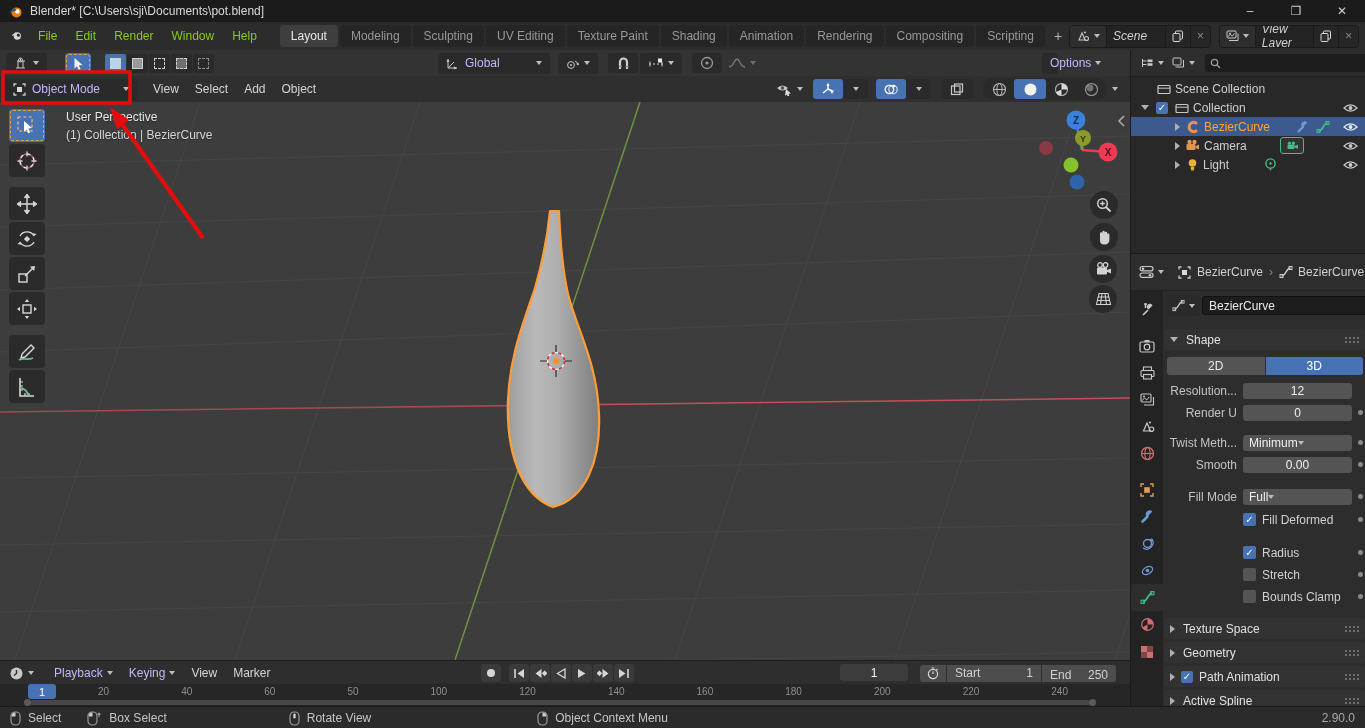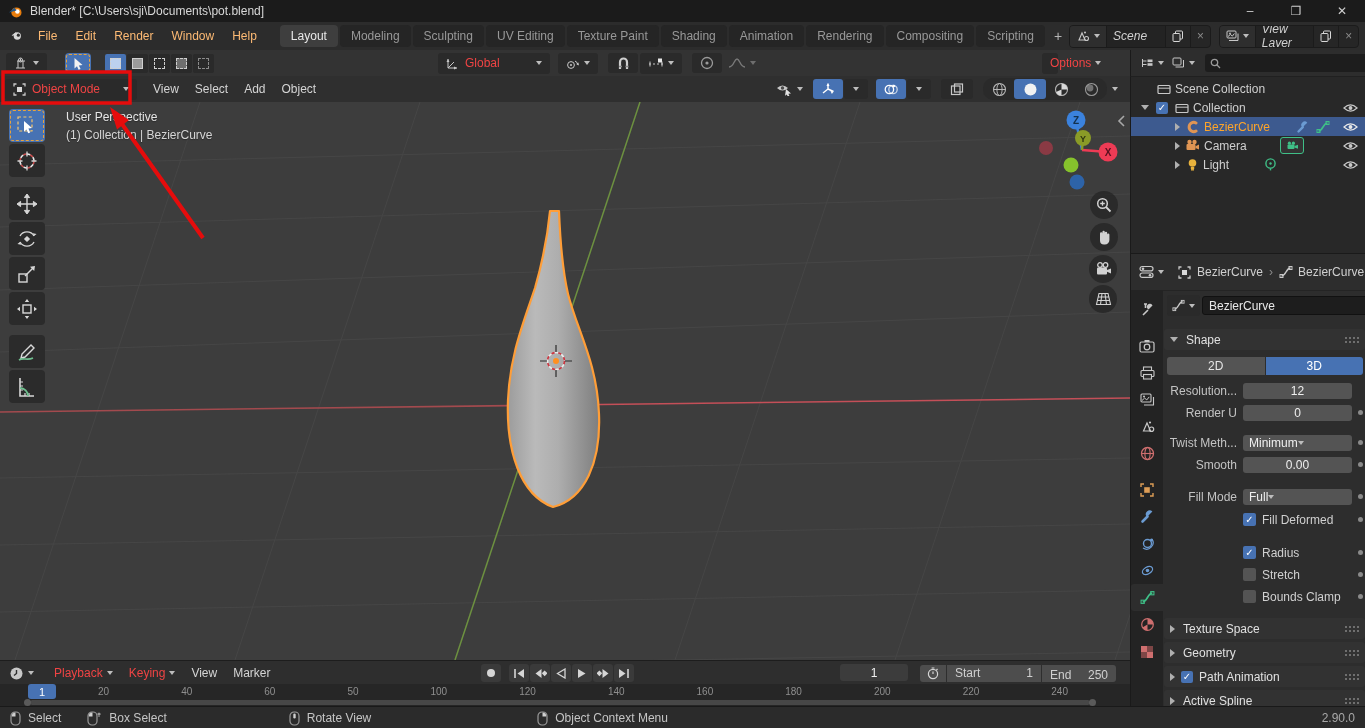--- a/index.html
+++ b/index.html
@@ -10,30 +10,30 @@
   svg{display:block;}
   .chev{display:inline-block;width:0;height:0;border-left:3.5px solid transparent;border-right:3.5px solid transparent;border-top:4px solid #bdbdbd;margin-left:4px;flex:none;}
   .chev.dim{border-top-color:#6e6e6e;}
   .tri-r{display:inline-block;width:0;height:0;border-top:4px solid transparent;border-bottom:4px solid transparent;border-left:5px solid #b0b0b0;flex:none;}
   .tri-d{display:inline-block;width:0;height:0;border-left:4px solid transparent;border-right:4px solid transparent;border-top:5px solid #b0b0b0;flex:none;}
   
   .titlebar{left:0;top:0;width:1365px;height:22px;background:#1b1b1b;display:flex;align-items:center;color:#d8d8d8;}
   .wctl{width:46px;height:22px;display:flex;align-items:center;justify-content:center;color:#cfcfcf;font-size:12px;}
   
   .topbar{left:0;top:22px;width:1365px;height:28px;background:#2c2c2c;border-bottom:1px solid #1d1d1d;display:flex;align-items:center;}
-  .menu-item{padding:3px 9px;border-radius:3px;color:#fdba74;}
+  .menu-item{padding:3px 9px;border-radius:3px;color:#84cc16;}
   .wtab{margin-right:2px;padding:4px 11px;border-radius:4px;background:#252525;color:#989898;white-space:nowrap;}
   .wtab.active{background:#3e3e3e;color:#e8e8e8;}
   .idwidget{height:21px;background:#262626;border:1px solid #1b1b1b;border-radius:4px;display:flex;align-items:center;overflow:hidden;font-style:italic;}
   .idwidget .seg{height:100%;display:flex;align-items:center;padding:0 6px;border-left:1px solid #1b1b1b;}
   .idwidget .seg:first-child{border-left:none;background:#2e2e2e;}
   
   .toolrow{left:0;top:50px;width:1130px;height:26px;background:#333333;border-bottom:1px solid #262626;display:flex;align-items:center;}
   .vpheader{left:0;top:76px;width:1130px;height:26px;background:#2f2f2f;border-bottom:1px solid #222;display:flex;align-items:center;}
-  .hbtn{height:21px;display:flex;align-items:center;padding:0 8px;border-radius:3px;background:#2a2a2a;color:#ef4444;}
+  .hbtn{height:21px;display:flex;align-items:center;padding:0 8px;border-radius:3px;background:#2a2a2a;color:#c4b5fd;}
   .hmenu{padding:3px 8px;border-radius:3px;color:#d5d5d5;}
   .selmode{width:21px;height:19px;background:#2a2a2a;border-radius:2px;margin-right:1px;display:flex;align-items:center;justify-content:center;}
   .selmode.active{background:#4772b3;}
   .dash-sq{width:9px;height:9px;border:1px dashed #cfcfcf;}
   .togglebtn{height:20px;border-radius:3px;background:#2a2a2a;display:flex;align-items:center;padding:0 4px;}
   .togglebtn.on{background:#4772b3;}
   
   .canvas{left:0;top:102px;width:1130px;height:558px;background:#3d3d3d;overflow:hidden;}
   .ovltext{color:#e6e6e6;text-shadow:0 1px 1px rgba(0,0,0,.35);}
   .toolbtn{width:36px;height:33px;background:rgba(41,41,41,.92);border-radius:4px;margin-bottom:2px;display:flex;align-items:center;justify-content:center;}

